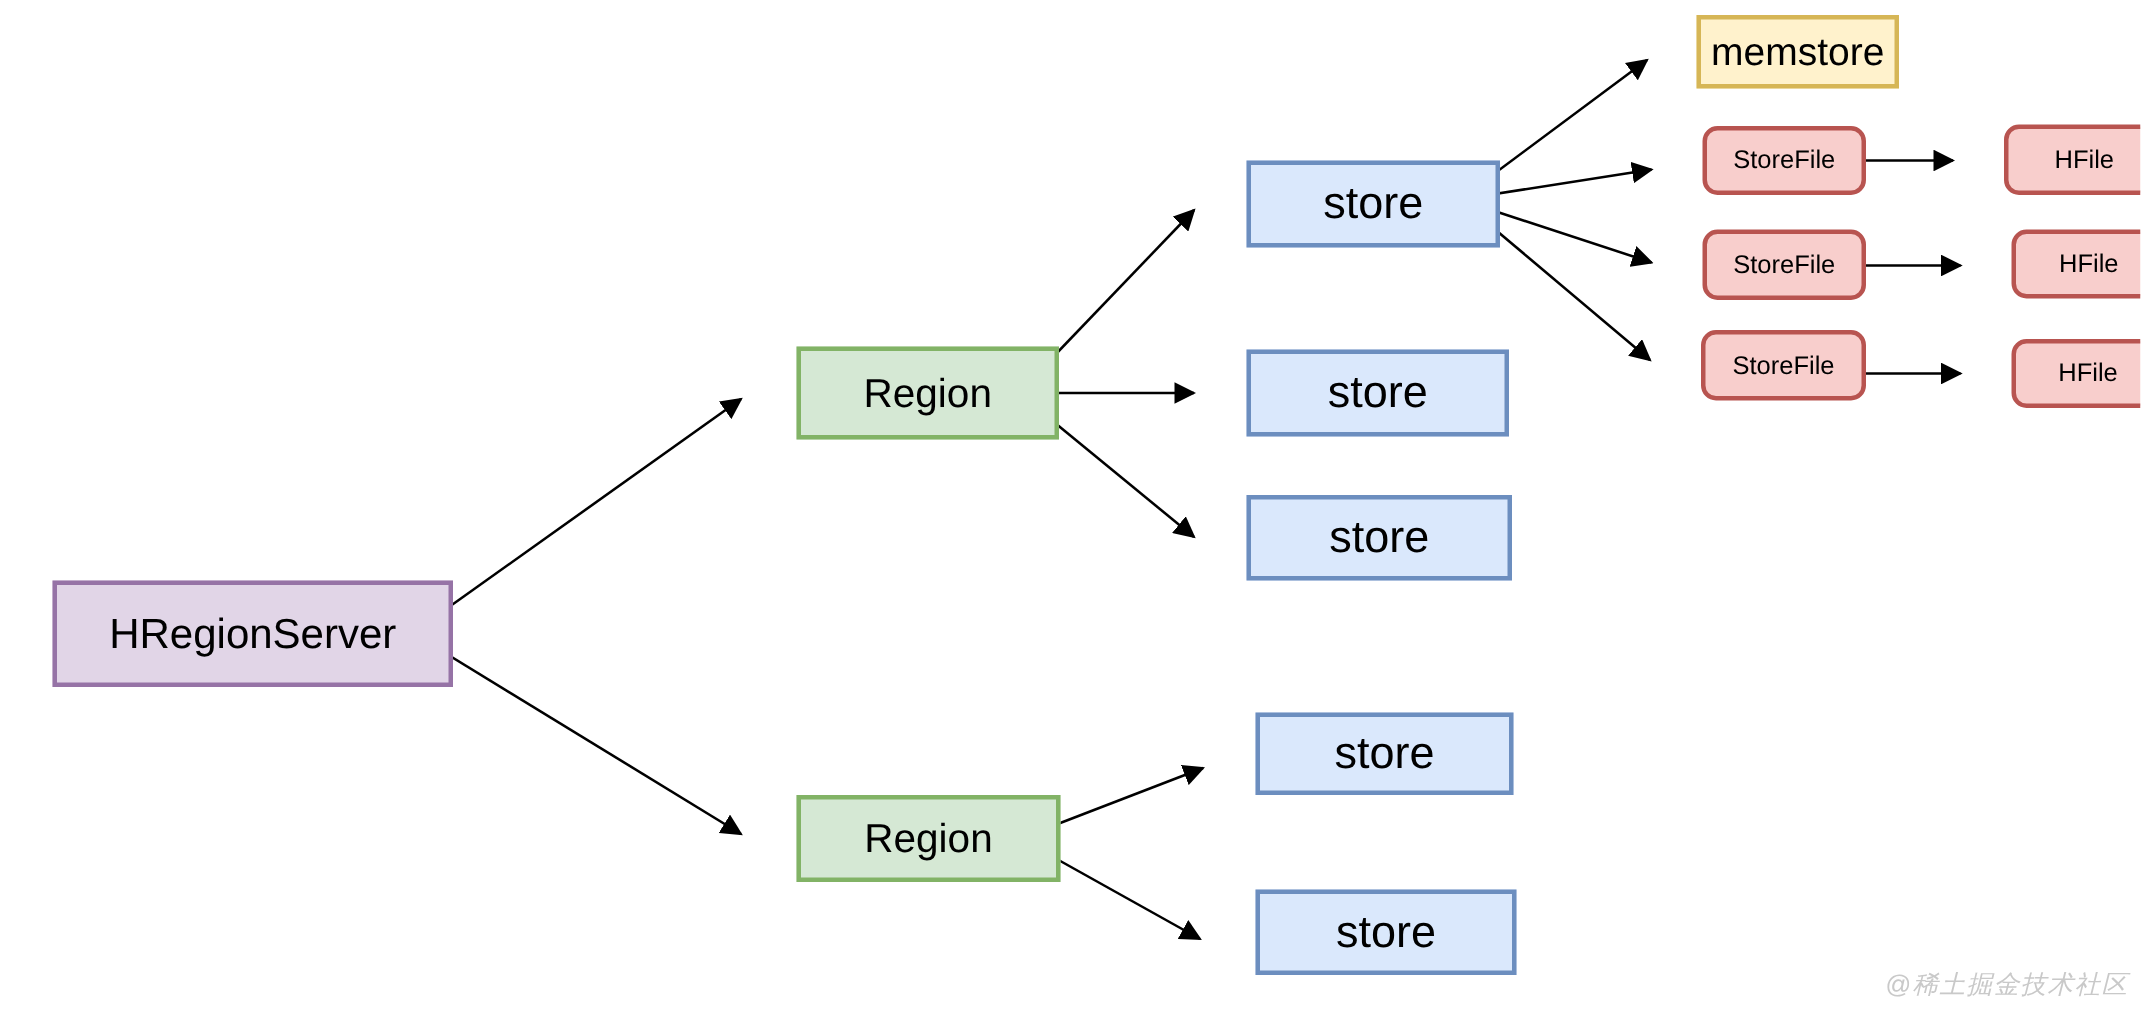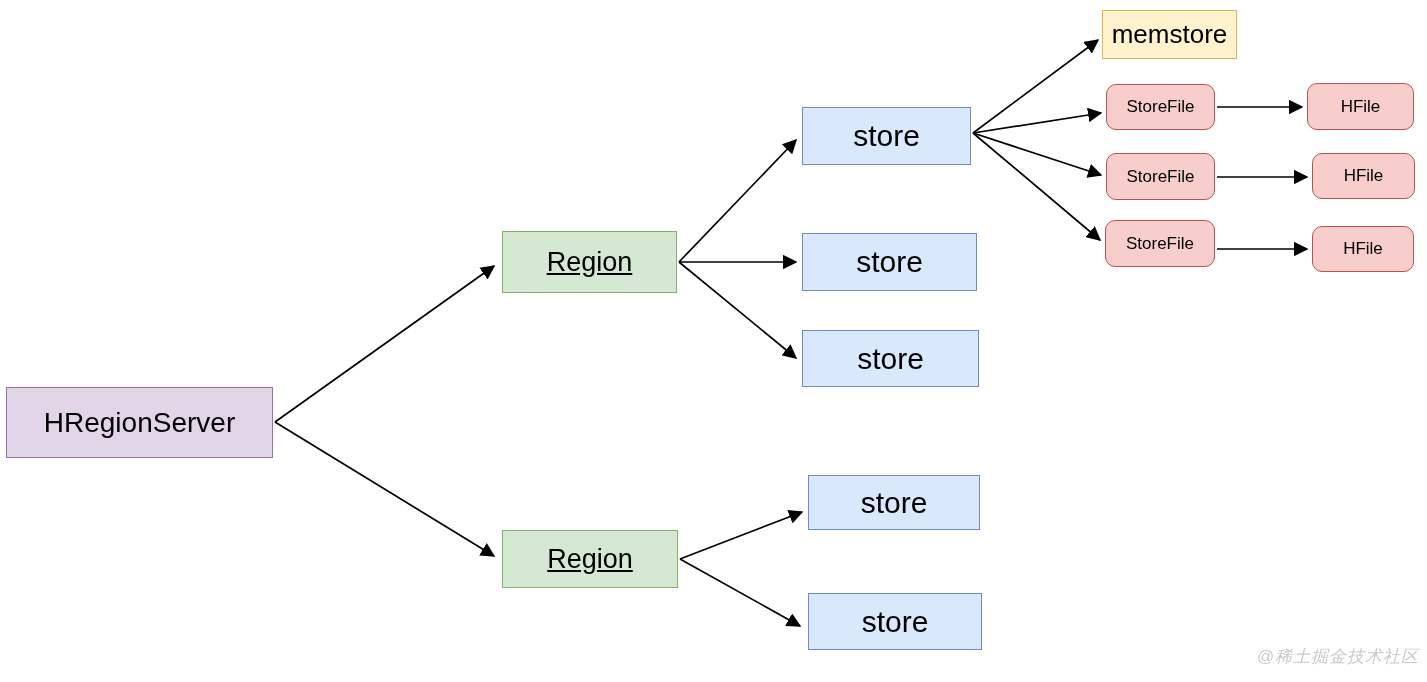--- a/index.html
+++ b/index.html
@@ -22,35 +22,35 @@
     height: 682px;
     pointer-events: none;
   }
   .node {
     position: absolute;
     box-sizing: border-box;
     display: flex;
     align-items: center;
     justify-content: center;
     color: #000000;
-    border: 1px solid #ef4444;
+    border: 3px solid #ef4444;
     background: #fff;
     white-space: nowrap;
+    margin-left: 29px;
   }
   .node-hrs {
     left: 6px; top: 387px; width: 267px; height: 71px;
     background: var(--hrs-fill, #e1d5e7);
     border-color: var(--hrs-border, #9673a6);
     font-size: 28px;
   }
   .node-region {
     background: var(--region-fill, #d5e8d4);
     border-color: var(--region-border, #82b366);
     font-size: 27px;
-    text-decoration: underline;
   }
   .node-region.pos-top    { left: 502px; top: 231px; width: 175px; height: 62px; }
   .node-region.pos-bottom { left: 502px; top: 530px; width: 176px; height: 58px; }
   .node-store {
     background: var(--store-fill, #dae8fc);
     border-color: var(--store-border, #6c8ebf);
     font-size: 30px;
   }
   .node-store.pos-1 { left: 802px; top: 107px; width: 169px; height: 58px; }
   .node-store.pos-2 { left: 802px; top: 233px; width: 175px; height: 58px; }

